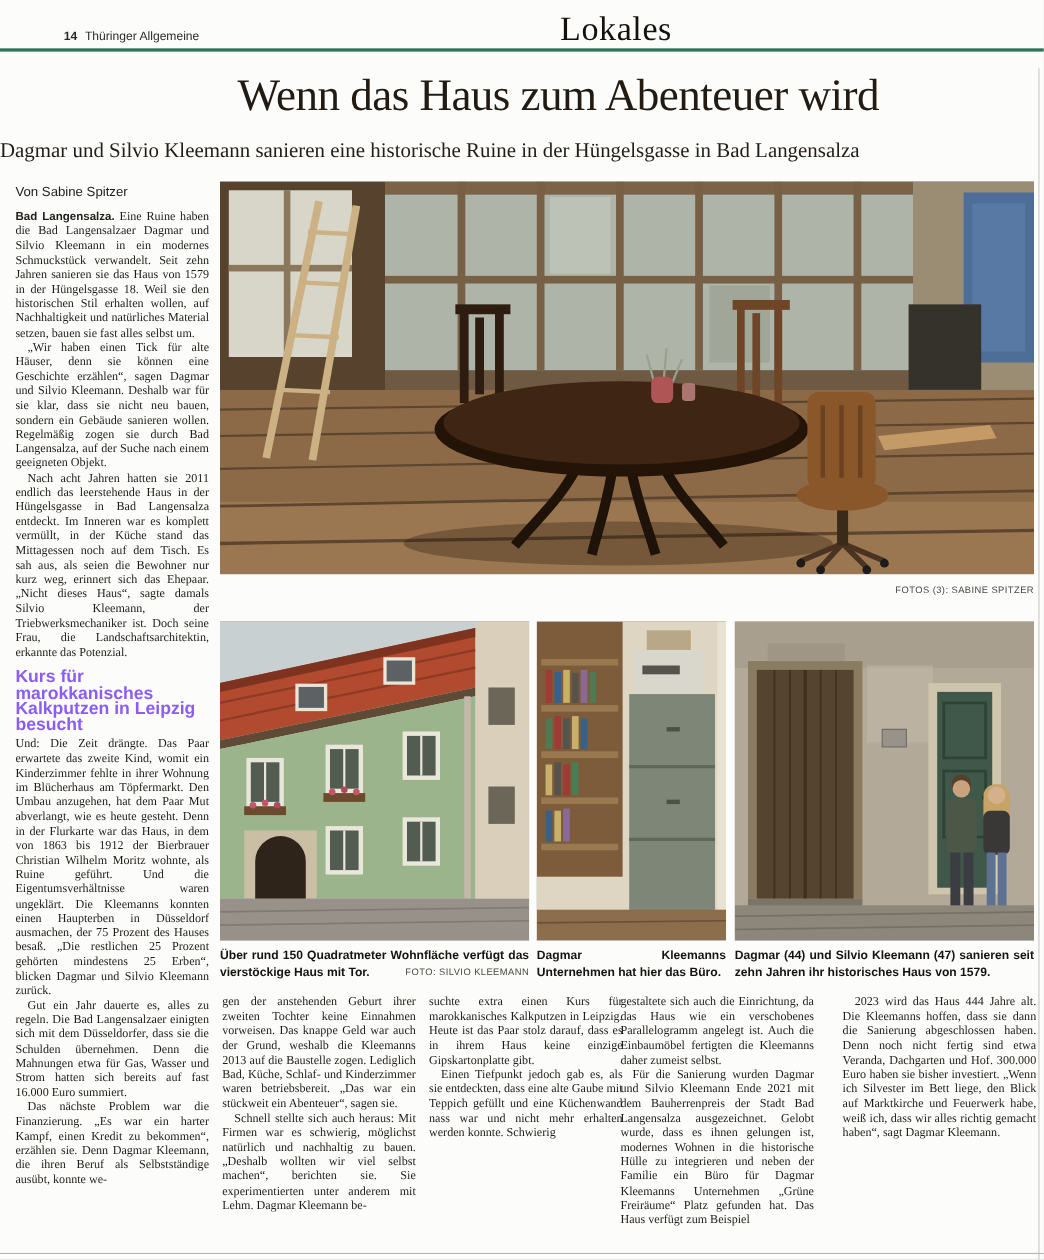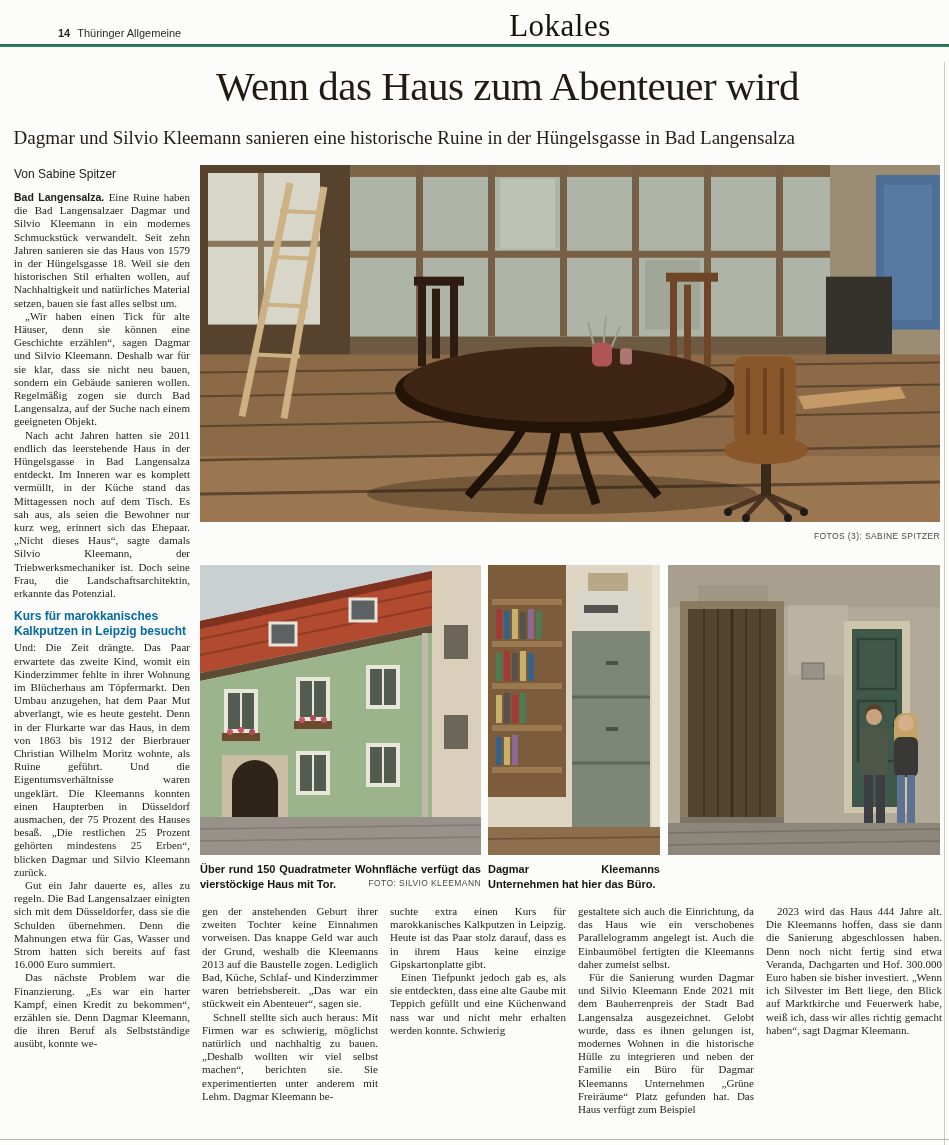--- a/index.html
+++ b/index.html
@@ -13,35 +13,35 @@
   .folio .num{font-weight:bold;margin-right:7px;}
   .section-title{position:absolute;left:430px;top:8px;width:260px;text-align:center;
     font-size:31px;letter-spacing:.5px;color:#15120e;}
   .green-rule{position:absolute;left:0;top:44px;width:949px;height:3px;
     background:linear-gradient(#1d6248,#3b8a68);}
   .edge-v{position:absolute;left:944px;top:62px;width:1px;height:1083px;background:#c9c7c2;}
   .edge-b{position:absolute;left:0;top:1139px;width:949px;height:1px;background:#b8b6b1;}
   
   .headline{position:absolute;left:0;top:62px;width:949px;margin:0;text-align:center;
     font-size:41px;font-weight:400;letter-spacing:-.5px;color:#211b14;padding-left:33px;}
-  .subheadline{position:absolute;left:0;top:127px;width:795px;margin:0;text-align:right;
+  .subheadline{position:absolute;left:0;top:127px;width:795px;margin:0;text-align:left;
     font-size:19px;font-weight:400;color:#221d17;}
   .byline{position:absolute;left:14px;top:167px;font-family:"Liberation Sans",sans-serif;
     font-size:12px;color:#1e1c19;}
   
   .textcol{position:absolute;font-size:11px;line-height:13.2px;text-align:justify;color:#201d18;}
   .textcol p{margin:0;}
   .textcol p.indent{text-indent:11px;}
   .col-left{left:14px;top:191px;width:176px;height:947px;}
-  .crosshead{font-family:"Liberation Sans",sans-serif;font-weight:bold;font-size:12px;
-    line-height:14.5px;margin:9px 0 3px 0 !important;text-align:left;color:#0369a1;}
+  .crosshead{font-family:"Liberation Sans",sans-serif;font-weight:bold;font-size:16px;
+    line-height:14.5px;margin:9px 0 3px 0 !important;text-align:left;color:#8b5cf6;}
   .dateline{font-family:"Liberation Sans",sans-serif;font-weight:bold;font-size:10.5px;}
   .bcol1{left:202px;top:905px;width:176px;height:232px;}
   .bcol2{left:390px;top:905px;width:176px;height:232px;}
-  .bcol3{left:578px;top:905px;width:176px;height:232px;}
+  .bcol3{left:564px;top:905px;width:176px;height:232px;}
   .bcol4{left:766px;top:905px;width:176px;height:232px;}
   
   .photo{position:absolute;overflow:hidden;background:#888;}
   .photo svg{display:block;width:100%;height:100%;}
   .photo-main{left:200px;top:165px;width:740px;height:357px;}
   .photo-house{left:200px;top:565px;width:281px;height:290px;}
   .photo-office{left:488px;top:565px;width:172px;height:290px;}
   .photo-couple{left:668px;top:565px;width:272px;height:290px;}
   
   .caption{position:absolute;font-family:"Liberation Sans",sans-serif;font-weight:bold;
@@ -327,20 +327,21 @@
       <path d="M0,268 L272,264" stroke="#767065" stroke-width="1.5" fill="none"></path>
       <path d="M0,280 L272,276" stroke="#767065" stroke-width="1.5" fill="none"></path>
     </svg>
   </figure>
 
   <div class="caption cap-house">
     <span>Über rund 150 Quadratmeter Wohnfläche verfügt das vierstöckige Haus mit Tor.</span>
     <span class="credit">FOTO: SILVIO KLEEMANN</span>
   </div>
   <div class="caption cap-office">Dagmar Kleemanns Unternehmen hat hier das Büro.</div>
+  <div class="caption cap-couple">Dagmar (44)  und Silvio Kleemann (47) sanieren seit zehn Jahren ihr historisches Haus von 1579.</div>
 
   <div class="textcol bcol1">
     <p>gen der anstehenden Geburt ihrer zweiten Tochter keine Einnahmen vorweisen. Das knappe Geld war auch der Grund, weshalb die Kleemanns 2013 auf die Baustelle zogen. Lediglich Bad, Küche, Schlaf- und Kinderzimmer waren betriebsbereit. „Das war ein stückweit ein Abenteuer“, sagen sie.</p>
     <p class="indent">Schnell stellte sich auch heraus: Mit Firmen war es schwierig, möglichst natürlich und nachhaltig zu bauen. „Deshalb wollten wir viel selbst machen“, berichten sie. Sie experimentierten unter anderem mit Lehm. Dagmar Kleemann be-</p>
   </div>
   <div class="textcol bcol2">
     <p>suchte extra einen Kurs für marokkanisches Kalkputzen in Leipzig. Heute ist das Paar stolz darauf, dass es in ihrem Haus keine einzige Gipskartonplatte gibt.</p>
     <p class="indent">Einen Tiefpunkt jedoch gab es, als sie entdeckten, dass eine alte Gaube mit Teppich gefüllt und eine Küchenwand nass war und nicht mehr erhalten werden konnte. Schwierig</p>
   </div>
   <div class="textcol bcol3">

